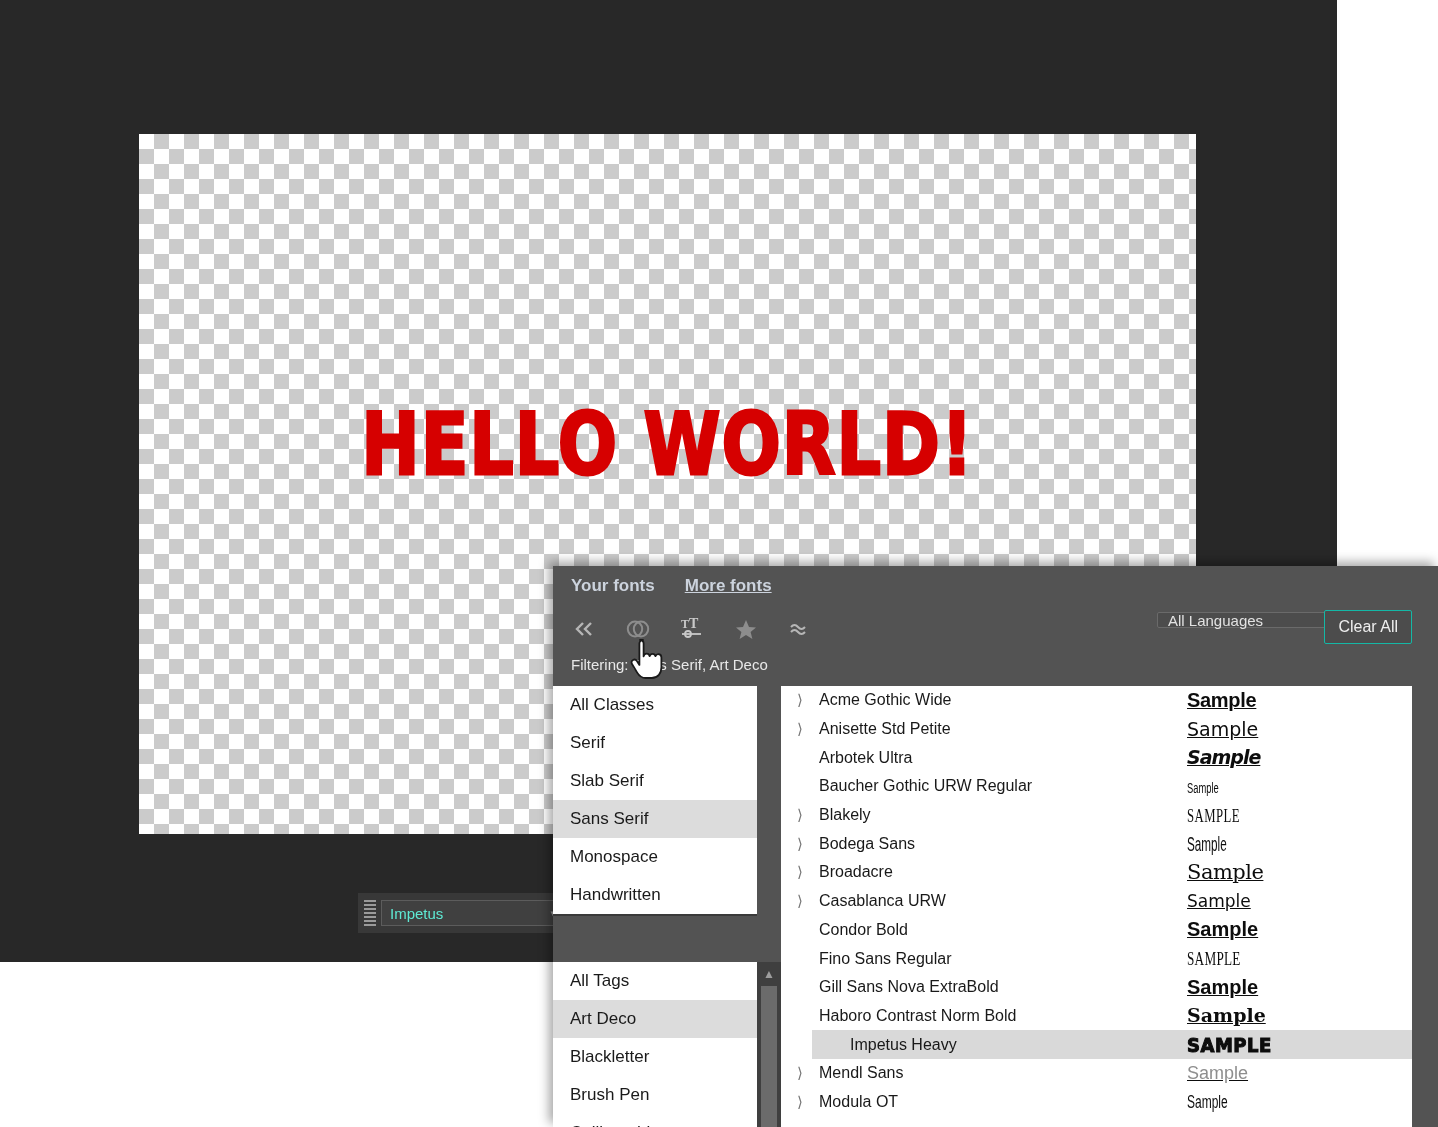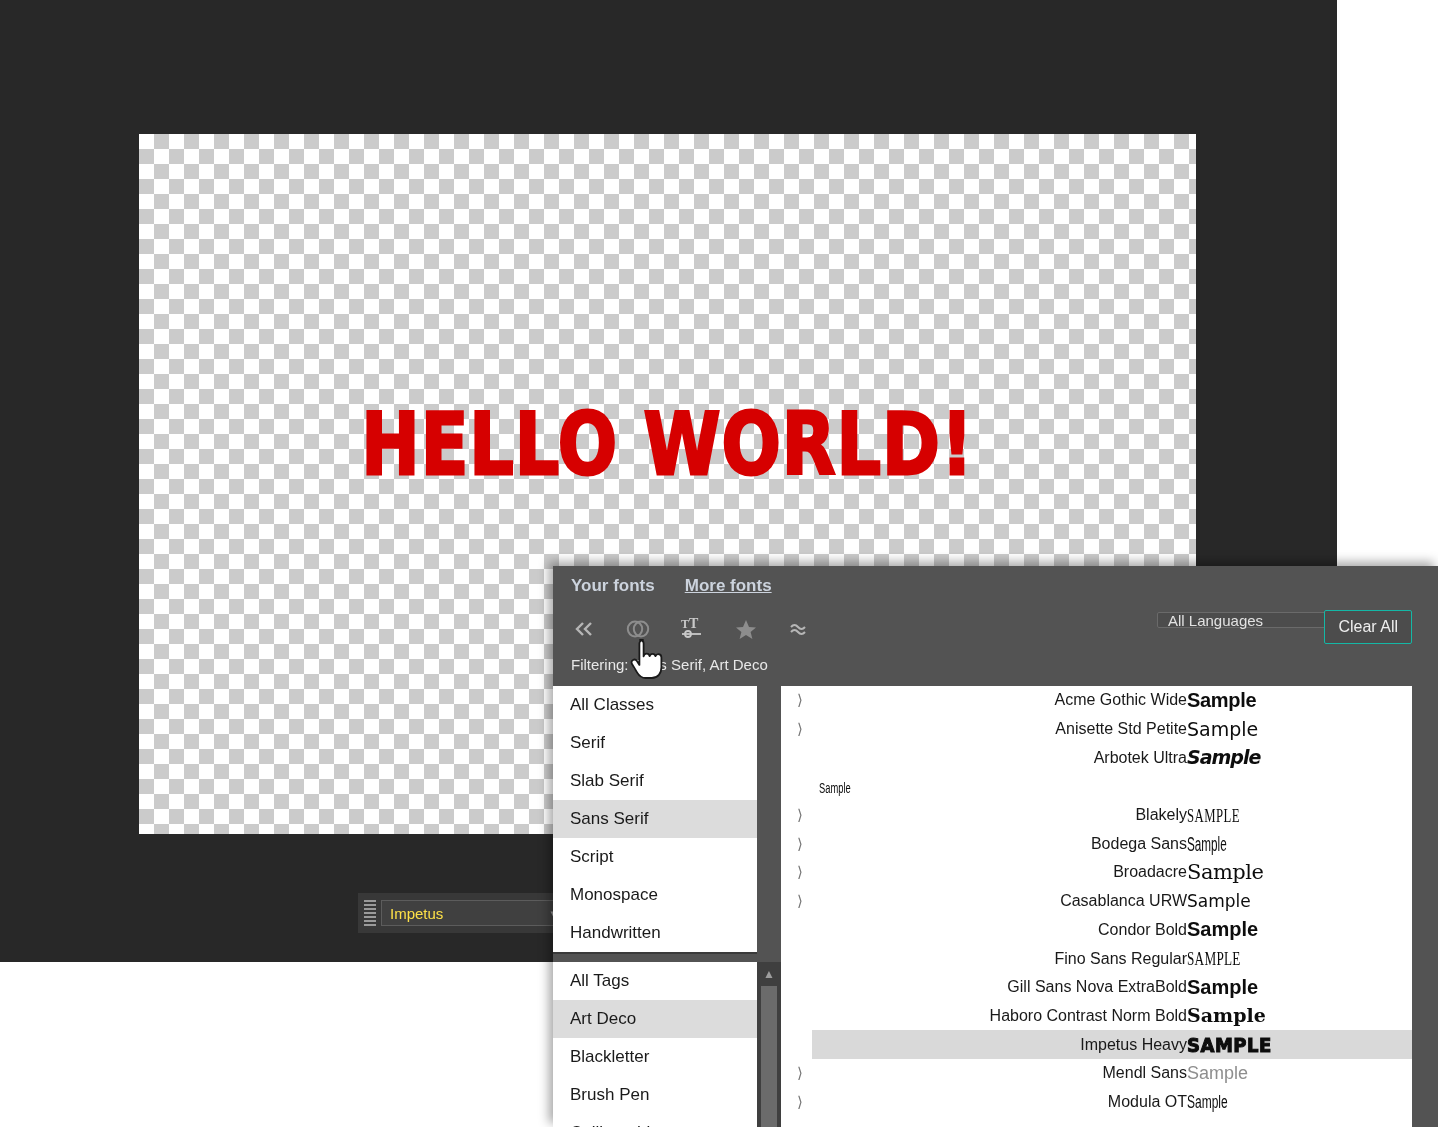--- a/index.html
+++ b/index.html
@@ -80,21 +80,21 @@
     position: relative;
     flex: 1;
     height: 26px;
     background: #404040;
     border: 1px solid #5c5c5c;
     box-sizing: border-box;
     display: flex;
     align-items: center;
   }
   .font-select .val {
-    color: #fde047;
+    color: #5eead4;
     font-size: 15px;
     padding-left: 8px;
   }
   .font-select .chev {
     position: absolute;
     right: 6px;
     top: 50%;
     transform: translateY(-50%);
     color: #9a9a9a;
     font-size: 11px;
@@ -261,28 +261,28 @@
     width: 38px;
     text-align: center;
     color: #777;
     font-size: 15px;
     flex: 0 0 38px;
   }
   .font-row .fname {
     font-size: 16px;
     color: #191919;
     flex: 1;
-    text-align: right;
   }
   .font-row .fsample {
     width: 215px;
     font-size: 18px;
     color: #0d0d0d;
     padding-right: 10px;
     text-align: left;
+    text-decoration: underline;
   }
   
   .s-acme      { font-family:"Liberation Sans", sans-serif; font-weight:bold; font-size:20px; letter-spacing:-.3px; }
   .s-anisette  { font-family:"DejaVu Sans", sans-serif; font-weight:normal; font-size:19px; }
   .s-arbotek   { font-family:"DejaVu Sans", sans-serif; font-weight:bold; font-style:italic; font-size:19px; letter-spacing:-1px; }
   .s-baucher   { font-family:"Liberation Sans Narrow","Liberation Sans", sans-serif; font-size:13px; transform:scaleX(.72) scaleY(1.15); transform-origin:left center; display:inline-block; }
   .s-blakely   { font-family:"Liberation Serif", serif; font-size:15px; letter-spacing:.5px; transform:scaleX(.85) scaleY(1.25); transform-origin:left center; display:inline-block; }
   .s-bodega    { font-family:"Liberation Sans", sans-serif; font-size:15px; transform:scaleX(.78) scaleY(1.3); transform-origin:left center; display:inline-block; }
   .s-broadacre { font-family:"DejaVu Serif", serif; font-size:21px; letter-spacing:-.5px; }
   .s-casablanca{ font-family:"DejaVu Sans", sans-serif; font-size:17px; letter-spacing:0; }
@@ -386,20 +386,21 @@
         <div class="fname">Anisette Std Petite</div>
         <div class="fsample"><span class="s-anisette">Sample</span></div>
       </div>
       <div class="font-row">
         <div class="exp"></div>
         <div class="fname">Arbotek Ultra</div>
         <div class="fsample"><span class="s-arbotek">Sample</span></div>
       </div>
       <div class="font-row">
         <div class="exp"></div>
+        <div class="fname">Baucher Gothic URW Regular</div>
         <div class="fsample"><span class="s-baucher">Sample</span></div>
       </div>
       <div class="font-row">
         <div class="exp">⟩</div>
         <div class="fname">Blakely</div>
         <div class="fsample"><span class="s-blakely">SAMPLE</span></div>
       </div>
       <div class="font-row">
         <div class="exp">⟩</div>
         <div class="fname">Bodega Sans</div>
@@ -450,21 +451,20 @@
         <div class="fname">Modula OT</div>
         <div class="fsample"><span class="s-modula">Sample</span></div>
       </div>
     </div>
 
   <div class="classes-drop" id="classes-drop">
       <div class="drop-item">All Classes</div>
       <div class="drop-item">Serif</div>
       <div class="drop-item">Slab Serif</div>
       <div class="drop-item sel">Sans Serif</div>
-      <div class="drop-item">Script</div>
       <div class="drop-item">Monospace</div>
       <div class="drop-item">Handwritten</div>
     </div>
 
   <div class="tags-drop" id="tags-drop">
       <div class="drop-item">All Tags</div>
       <div class="drop-item sel">Art Deco</div>
       <div class="drop-item">Blackletter</div>
       <div class="drop-item">Brush Pen</div>
       <div class="drop-item">Calligraphic</div>

